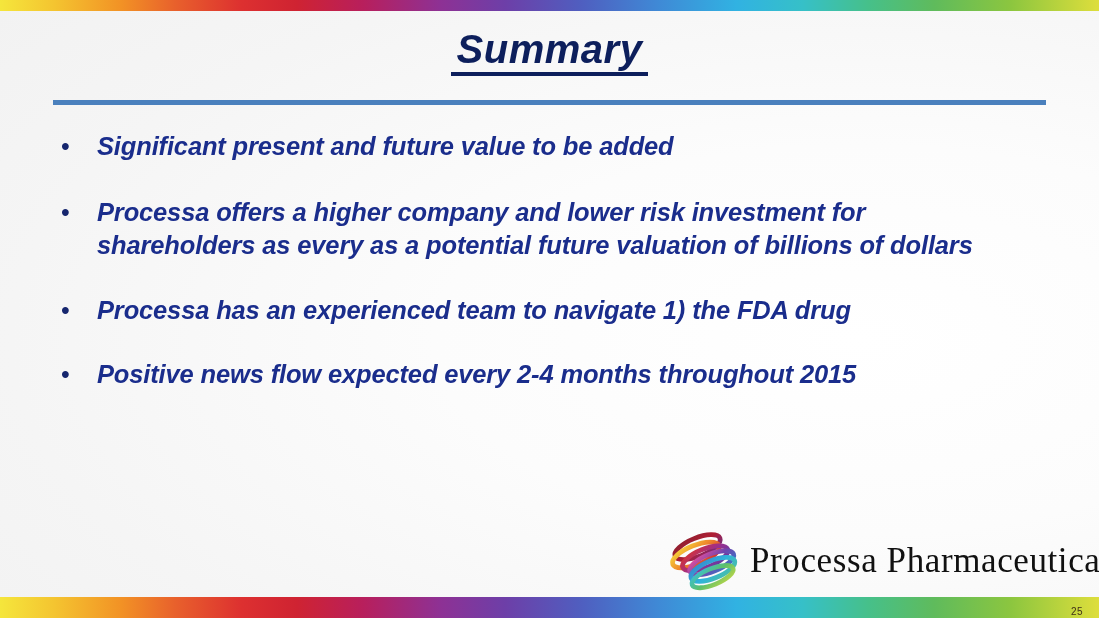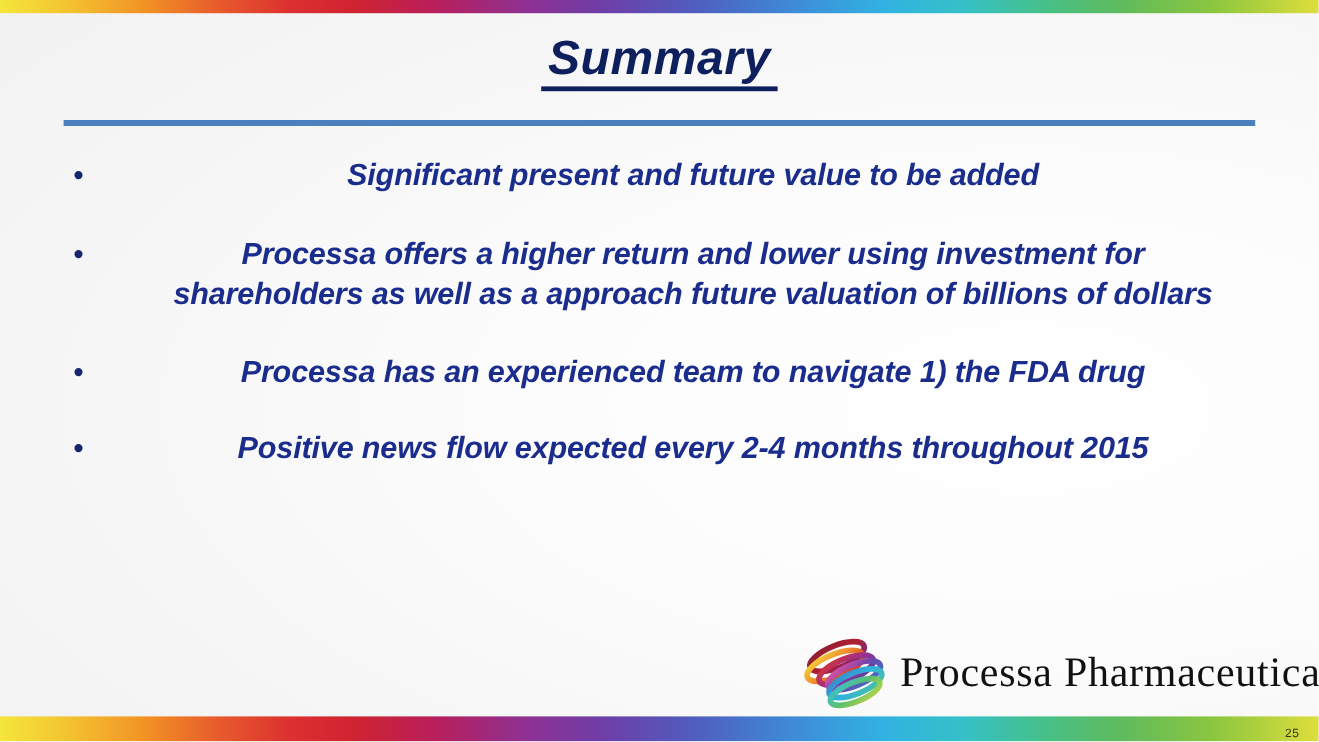--- a/index.html
+++ b/index.html
@@ -121,21 +121,21 @@
   }
   .bullet-text {
     flex: 1 1 auto;
     font-size: 25.5px;
     line-height: 33px;
     font-weight: bold;
     font-style: italic;
     color: #1a2d8c;
     letter-spacing: -0.15px;
   }
-  .bullet-text .line { display: block; white-space: nowrap; text-align: center; }
+  .bullet-text .line { display: block; white-space: nowrap; }
 
   
   #bullet-0 { margin-bottom: 33px; }
   #bullet-1 { margin-bottom: 32px; }
   #bullet-2 { margin-bottom: 31px; }
 
   
   #logo {
     position: absolute;
     left: 662px;
@@ -176,22 +176,22 @@
     <div class="bullet-row" id="bullet-0">
       <span class="bullet-marker">•</span>
       <span class="bullet-text">
         <span class="line">Significant present and future value to be added</span>
       </span>
     </div>
 
     <div class="bullet-row" id="bullet-1">
       <span class="bullet-marker">•</span>
       <span class="bullet-text">
-        <span class="line">Processa offers a higher return and lower using investment for</span>
-        <span class="line">shareholders as well as a approach future valuation of billions of dollars</span>
+        <span class="line">Processa offers a higher company and lower risk investment for</span>
+        <span class="line">shareholders as every as a potential future valuation of billions of dollars</span>
       </span>
     </div>
 
     <div class="bullet-row" id="bullet-2">
       <span class="bullet-marker">•</span>
       <span class="bullet-text">
         <span class="line">Processa has an experienced team to navigate 1) the FDA drug</span>
       </span>
     </div>
 

